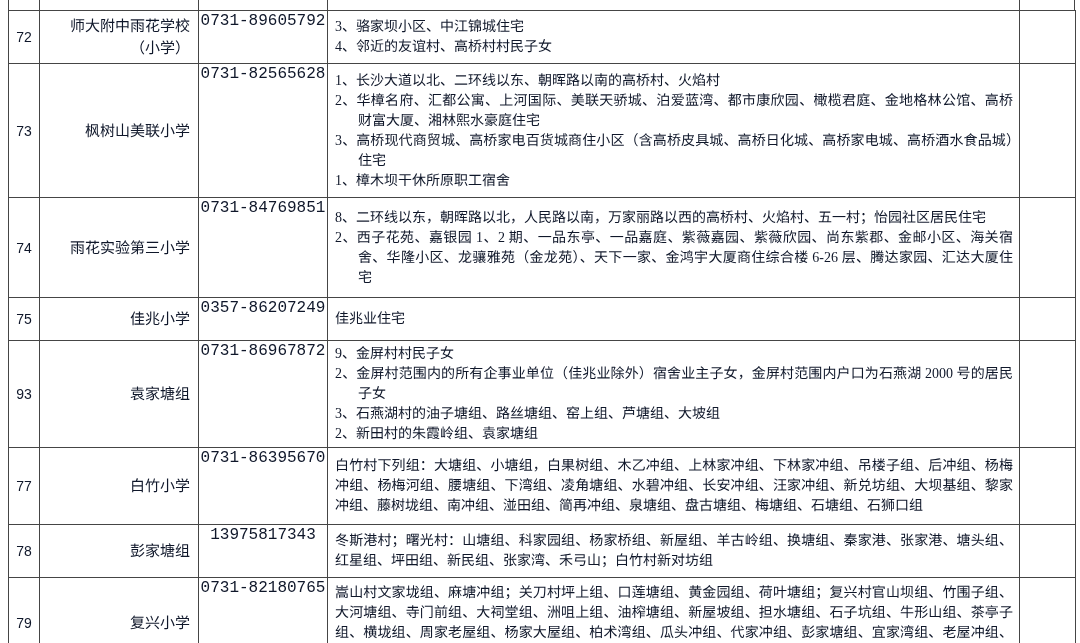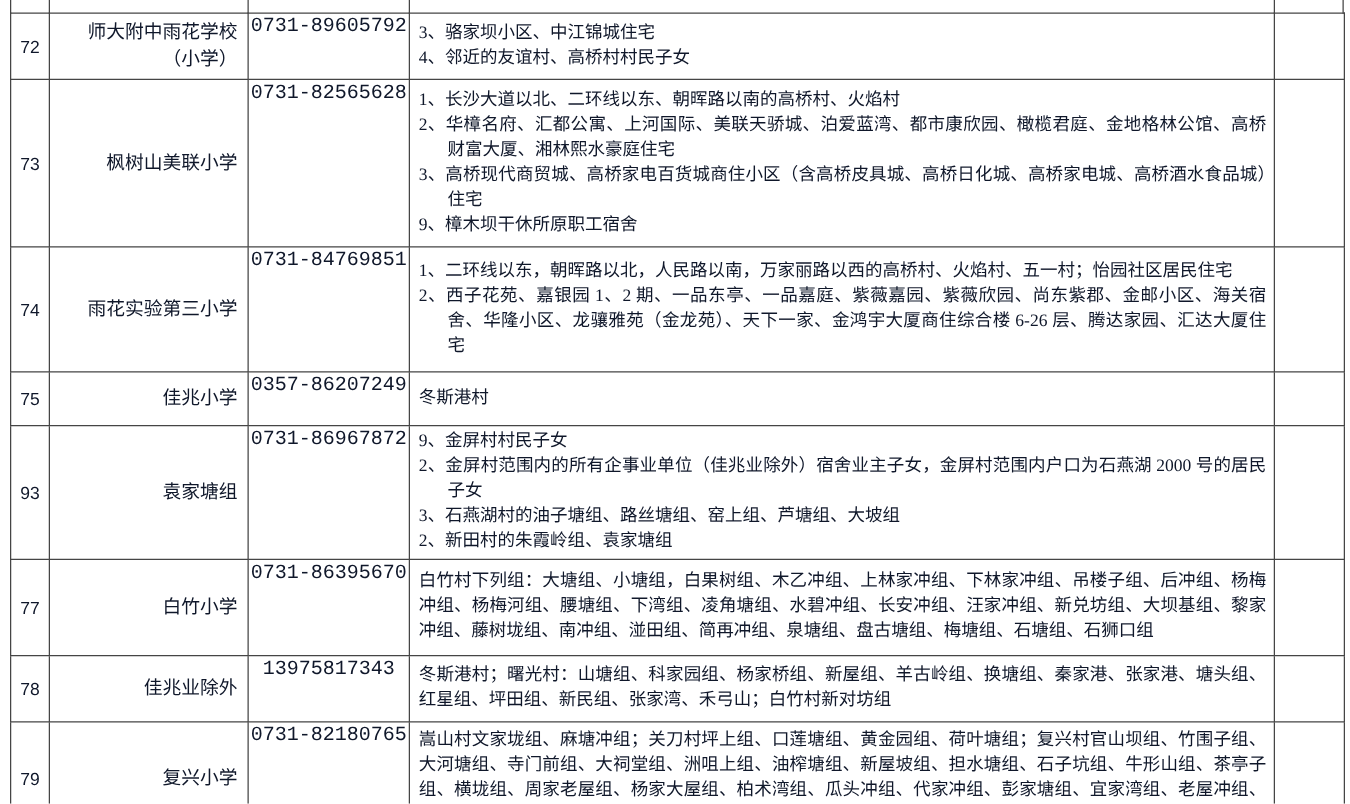--- a/index.html
+++ b/index.html
@@ -79,40 +79,40 @@
           <td class="empty"></td>
         </tr>
         <tr style="height: 134px;">
           <td class="num">73</td>
           <td class="school">枫树山美联小学</td>
           <td class="phone">0731-82565628</td>
           <td class="desc">
             <div class="item hang">1、长沙大道以北、二环线以东、朝晖路以南的高桥村、火焰村</div>
             <div class="item hang">2、华樟名府、汇都公寓、上河国际、美联天骄城、泊爱蓝湾、都市康欣园、橄榄君庭、金地格林公馆、高桥财富大厦、湘林熙水豪庭住宅</div>
             <div class="item hang">3、高桥现代商贸城、高桥家电百货城商住小区（含高桥皮具城、高桥日化城、高桥家电城、高桥酒水食品城）住宅</div>
-            <div class="item hang">9、樟木坝干休所原职工宿舍</div>
+            <div class="item hang">1、樟木坝干休所原职工宿舍</div>
           </td>
           <td class="empty"></td>
         </tr>
         <tr style="height: 100px;">
           <td class="num">74</td>
           <td class="school">雨花实验第三小学</td>
           <td class="phone">0731-84769851</td>
           <td class="desc">
-            <div class="item hang">1、二环线以东，朝晖路以北，人民路以南，万家丽路以西的高桥村、火焰村、五一村；怡园社区居民住宅</div>
+            <div class="item hang">8、二环线以东，朝晖路以北，人民路以南，万家丽路以西的高桥村、火焰村、五一村；怡园社区居民住宅</div>
             <div class="item hang">2、西子花苑、嘉银园 1、2 期、一品东亭、一品嘉庭、紫薇嘉园、紫薇欣园、尚东紫郡、金邮小区、海关宿舍、华隆小区、龙骧雅苑（金龙苑）、天下一家、金鸿宇大厦商住综合楼 6-26 层、腾达家园、汇达大厦住宅</div>
           </td>
           <td class="empty"></td>
         </tr>
         <tr style="height: 43px;">
           <td class="num">75</td>
           <td class="school">佳兆小学</td>
           <td class="phone">0357-86207249</td>
           <td class="desc">
-            <div class="item">冬斯港村</div>
+            <div class="item">佳兆业住宅</div>
           </td>
           <td class="empty"></td>
         </tr>
         <tr style="height: 93px;">
           <td class="num">93</td>
           <td class="school">袁家塘组</td>
           <td class="phone">0731-86967872</td>
           <td class="desc">
             <div class="item hang">9、金屏村村民子女</div>
             <div class="item hang">2、金屏村范围内的所有企事业单位（佳兆业除外）宿舍业主子女，金屏村范围内户口为石燕湖 2000 号的居民子女</div>
@@ -125,21 +125,21 @@
           <td class="num">77</td>
           <td class="school">白竹小学</td>
           <td class="phone">0731-86395670</td>
           <td class="desc">
             <div class="item">白竹村下列组：大塘组、小塘组，白果树组、木乙冲组、上林家冲组、下林家冲组、吊楼子组、后冲组、杨梅冲组、杨梅河组、腰塘组、下湾组、凌角塘组、水碧冲组、长安冲组、汪家冲组、新兑坊组、大坝基组、黎家冲组、藤树垅组、南冲组、湴田组、简再冲组、泉塘组、盘古塘组、梅塘组、石塘组、石狮口组</div>
           </td>
           <td class="empty"></td>
         </tr>
         <tr style="height: 53px;">
           <td class="num">78</td>
-          <td class="school">佳兆业除外</td>
+          <td class="school">彭家塘组</td>
           <td class="phone">13975817343</td>
           <td class="desc">
             <div class="item">冬斯港村；曙光村：山塘组、科家园组、杨家桥组、新屋组、羊古岭组、换塘组、秦家港、张家港、塘头组、红星组、坪田组、新民组、张家湾、禾弓山；白竹村新对坊组</div>
           </td>
           <td class="empty"></td>
         </tr>
         <tr style="height: 90px;">
           <td class="num">79</td>
           <td class="school">复兴小学</td>
           <td class="phone">0731-82180765</td>

